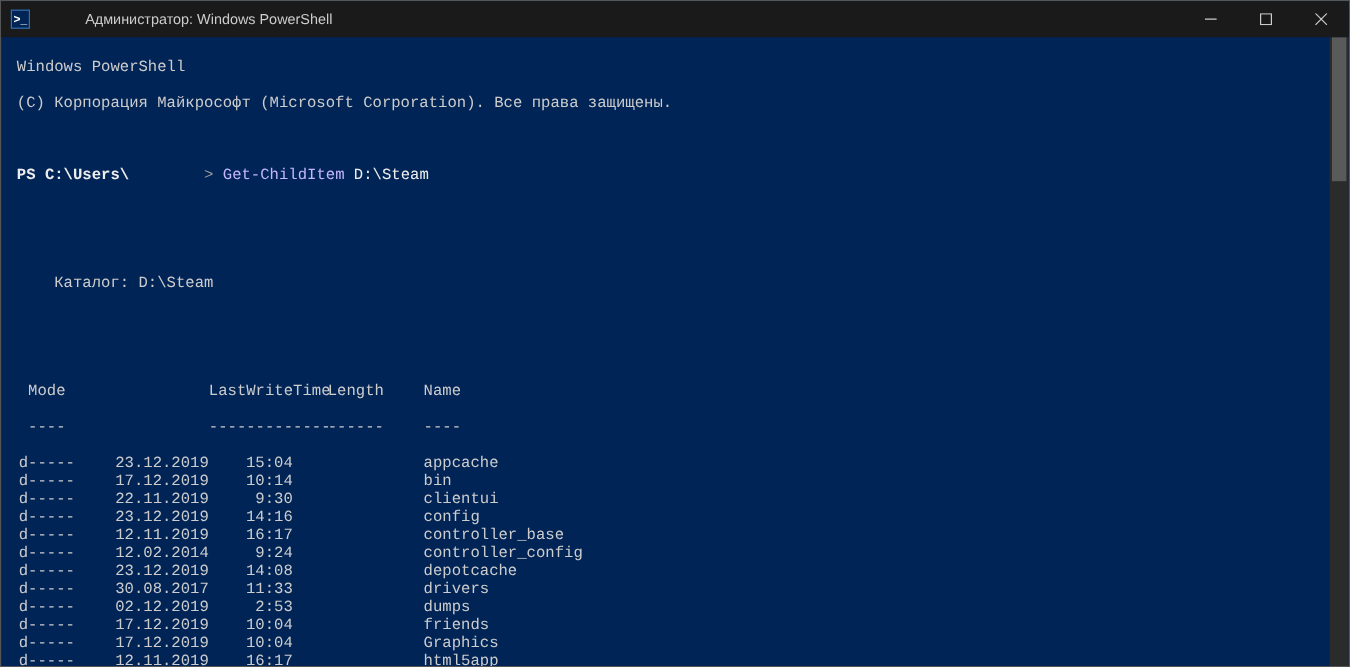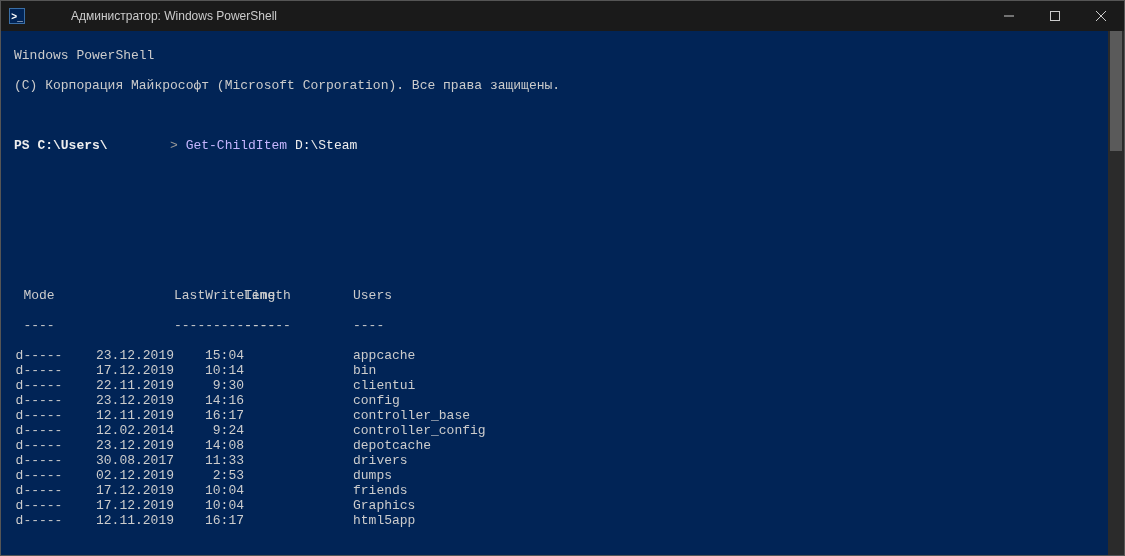--- a/index.html
+++ b/index.html
@@ -81,21 +81,21 @@
   }
   .prompt-white { color: #eeeeee; font-weight: bold; }
   .prompt-gray  { color: #999999; }
   .cmd-yellow   { color: #c4b5fd; }
   .arg-white    { color: #eeeeee; text-align: right; }
   .blank { height: 15px; }
   .row { display: flex; color: #cccccc; }
   .c-mode  { width: 50px; text-align: center; }
   .c-date  { width: 110px; text-align: right; }
   .c-time  { width: 70px;  text-align: right; }
-  .c-len   { width: 105px; text-align: left; }
+  .c-len   { width: 105px; text-align: center; }
   .c-name  { padding-left: 4px; }
   .headerrow { color: #cccccc; }
 </style>
 </head>
 <body>
 
 <div class="window">
 
   <div class="titlebar">
     <span class="titlebar-icon">&gt;_</span>
@@ -121,23 +121,24 @@
   </div>
 
   <div class="console-wrap">
     <div class="console">
 <div>Windows PowerShell</div>
 <div>(C) Корпорация Майкрософт (Microsoft Corporation). Все права защищены.</div>
 <div class="blank"></div>
 <div><span class="prompt-white">PS </span><span class="prompt-white">C:\Users\</span><span class="prompt-gray">        </span><span class="prompt-gray">&gt; </span><span class="cmd-yellow">Get-ChildItem </span><span class="arg-white">D:\Steam</span></div>
 <div class="blank"></div>
 <div class="blank"></div>
+<div>    Каталог: D:\Steam</div>
 <div class="blank"></div>
 <div class="blank"></div>
-<div class="row headerrow"><span class="c-mode">Mode</span><span class="c-date"></span><span class="c-time">LastWriteTime</span><span class="c-len">Length</span><span class="c-name">Users</span></div>
+<div class="row headerrow"><span class="c-mode">Mode</span><span class="c-date"></span><span class="c-time">LastWriteTime</span><span class="c-len">Length</span><span class="c-name">Name</span></div>
 <div class="row headerrow"><span class="c-mode">----</span><span class="c-date"></span><span class="c-time">-------------</span><span class="c-len">------</span><span class="c-name">----</span></div>
 <div id="rows-container"><div class="row"><span class="c-mode">d-----</span><span class="c-date">23.12.2019</span><span class="c-time">15:04</span><span class="c-len"></span><span class="c-name">appcache</span></div><div class="row"><span class="c-mode">d-----</span><span class="c-date">17.12.2019</span><span class="c-time">10:14</span><span class="c-len"></span><span class="c-name">bin</span></div><div class="row"><span class="c-mode">d-----</span><span class="c-date">22.11.2019</span><span class="c-time">9:30</span><span class="c-len"></span><span class="c-name">clientui</span></div><div class="row"><span class="c-mode">d-----</span><span class="c-date">23.12.2019</span><span class="c-time">14:16</span><span class="c-len"></span><span class="c-name">config</span></div><div class="row"><span class="c-mode">d-----</span><span class="c-date">12.11.2019</span><span class="c-time">16:17</span><span class="c-len"></span><span class="c-name">controller_base</span></div><div class="row"><span class="c-mode">d-----</span><span class="c-date">12.02.2014</span><span class="c-time">9:24</span><span class="c-len"></span><span class="c-name">controller_config</span></div><div class="row"><span class="c-mode">d-----</span><span class="c-date">23.12.2019</span><span class="c-time">14:08</span><span class="c-len"></span><span class="c-name">depotcache</span></div><div class="row"><span class="c-mode">d-----</span><span class="c-date">30.08.2017</span><span class="c-time">11:33</span><span class="c-len"></span><span class="c-name">drivers</span></div><div class="row"><span class="c-mode">d-----</span><span class="c-date">02.12.2019</span><span class="c-time">2:53</span><span class="c-len"></span><span class="c-name">dumps</span></div><div class="row"><span class="c-mode">d-----</span><span class="c-date">17.12.2019</span><span class="c-time">10:04</span><span class="c-len"></span><span class="c-name">friends</span></div><div class="row"><span class="c-mode">d-----</span><span class="c-date">17.12.2019</span><span class="c-time">10:04</span><span class="c-len"></span><span class="c-name">Graphics</span></div><div class="row"><span class="c-mode">d-----</span><span class="c-date">12.11.2019</span><span class="c-time">16:17</span><span class="c-len"></span><span class="c-name">html5app</span></div></div>
     </div>
     <div class="scrollbar">
       <div class="scrollbar-thumb"></div>
     </div>
   </div>
 
 </div>
 

